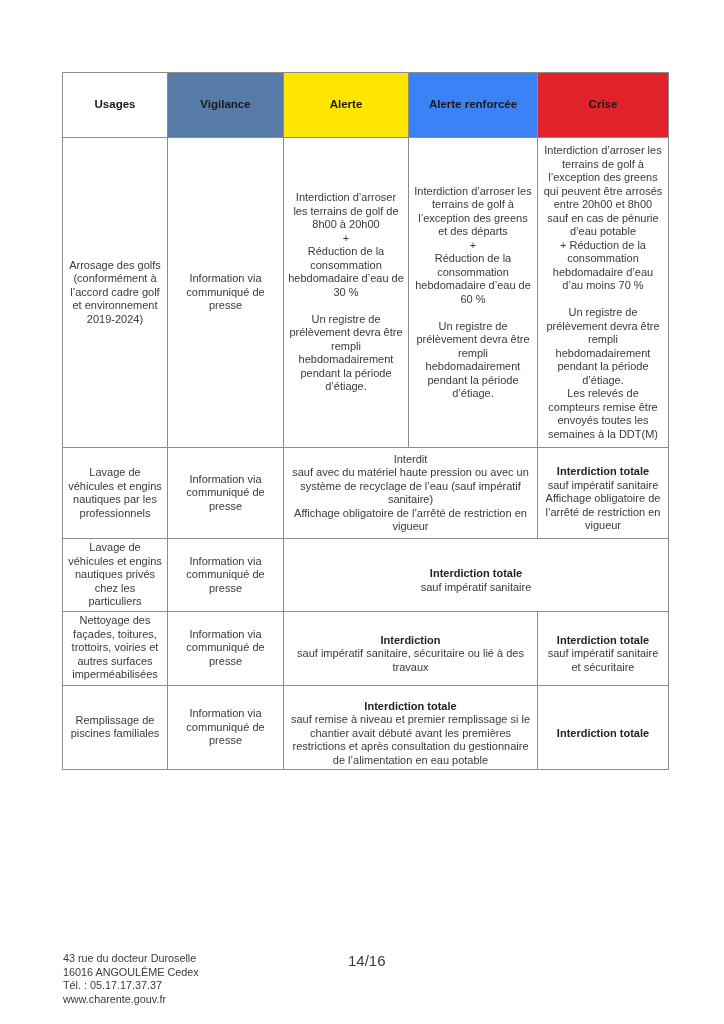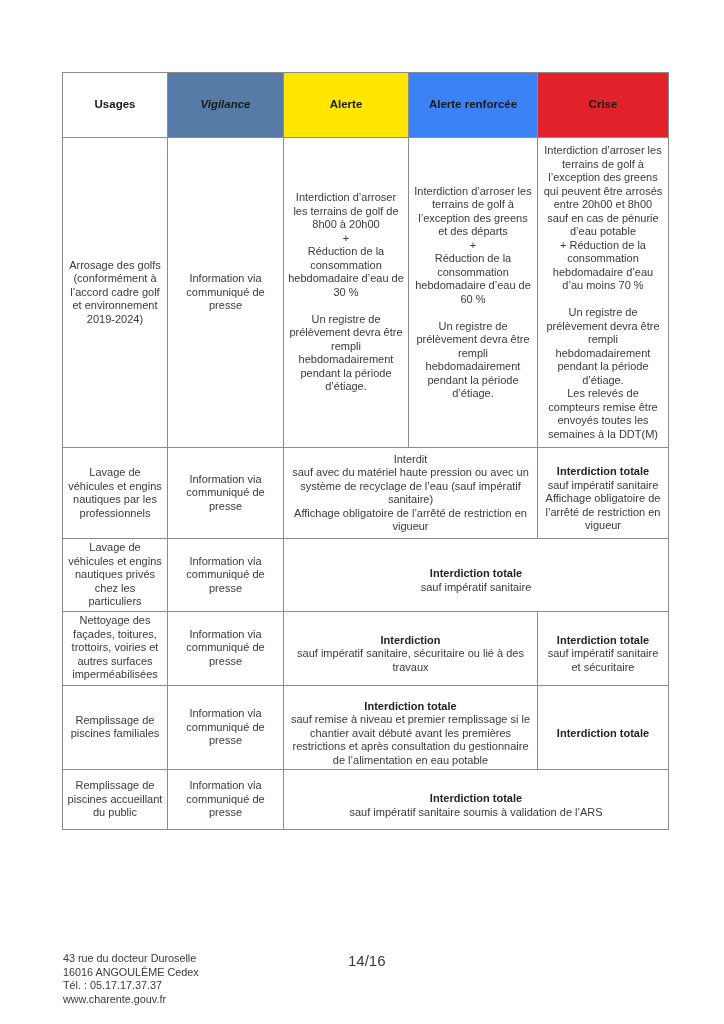--- a/index.html
+++ b/index.html
@@ -61,21 +61,21 @@
   <colgroup>
     <col class="c0">
       <col class="c1">
       <col class="c2">
       <col class="c3">
       <col class="c4">
   </colgroup>
   <thead>
     <tr>
         <th style="background: rgb(255, 255, 255);">Usages</th>
-        <th style="background: rgb(86, 123, 167); font-style: italic;">Vigilance</th>
+        <th style="background: rgb(86, 123, 167);">Vigilance</th>
         <th style="background: rgb(255, 230, 0); margin-left: 6px;">Alerte</th>
         <th style="background: #3b82f6;">Alerte renforcée</th>
         <th style="background: rgb(226, 34, 43);">Crise</th>
       </tr>
   </thead>
   <tbody>
       <tr class="r0">
         <td>Arrosage des golfs (conformément à l’accord cadre golf et environnement 2019-2024)</td>
         <td>Information via communiqué de presse</td>
         <td>
@@ -137,28 +137,20 @@
         <td>Remplissage de piscines familiales</td>
         <td>Information via communiqué de presse</td>
         <td colspan="2">
           <div class="p b">Interdiction totale</div>
           <div class="p">sauf remise à niveau et premier remplissage si le chantier avait débuté avant les premières restrictions et après consultation du gestionnaire de l’alimentation en eau potable</div>
         </td>
         <td>
           <div class="p b">Interdiction totale</div>
         </td>
       </tr>
-      <tr class="r5">
-        <td>Remplissage de piscines accueillant du public</td>
-        <td>Information via communiqué de presse</td>
-        <td colspan="3">
-          <div class="p b">Interdiction totale</div>
-          <div class="p">sauf impératif sanitaire soumis à validation de l’ARS</div>
-        </td>
-      </tr>
     </tbody>
 </table>
 
 <div class="footer">
   <div>43 rue du docteur Duroselle</div>
   <div>16016 ANGOULÊME Cedex</div>
   <div>Tél. : 05.17.17.37.37</div>
   <div>www.charente.gouv.fr</div>
 </div>
 

